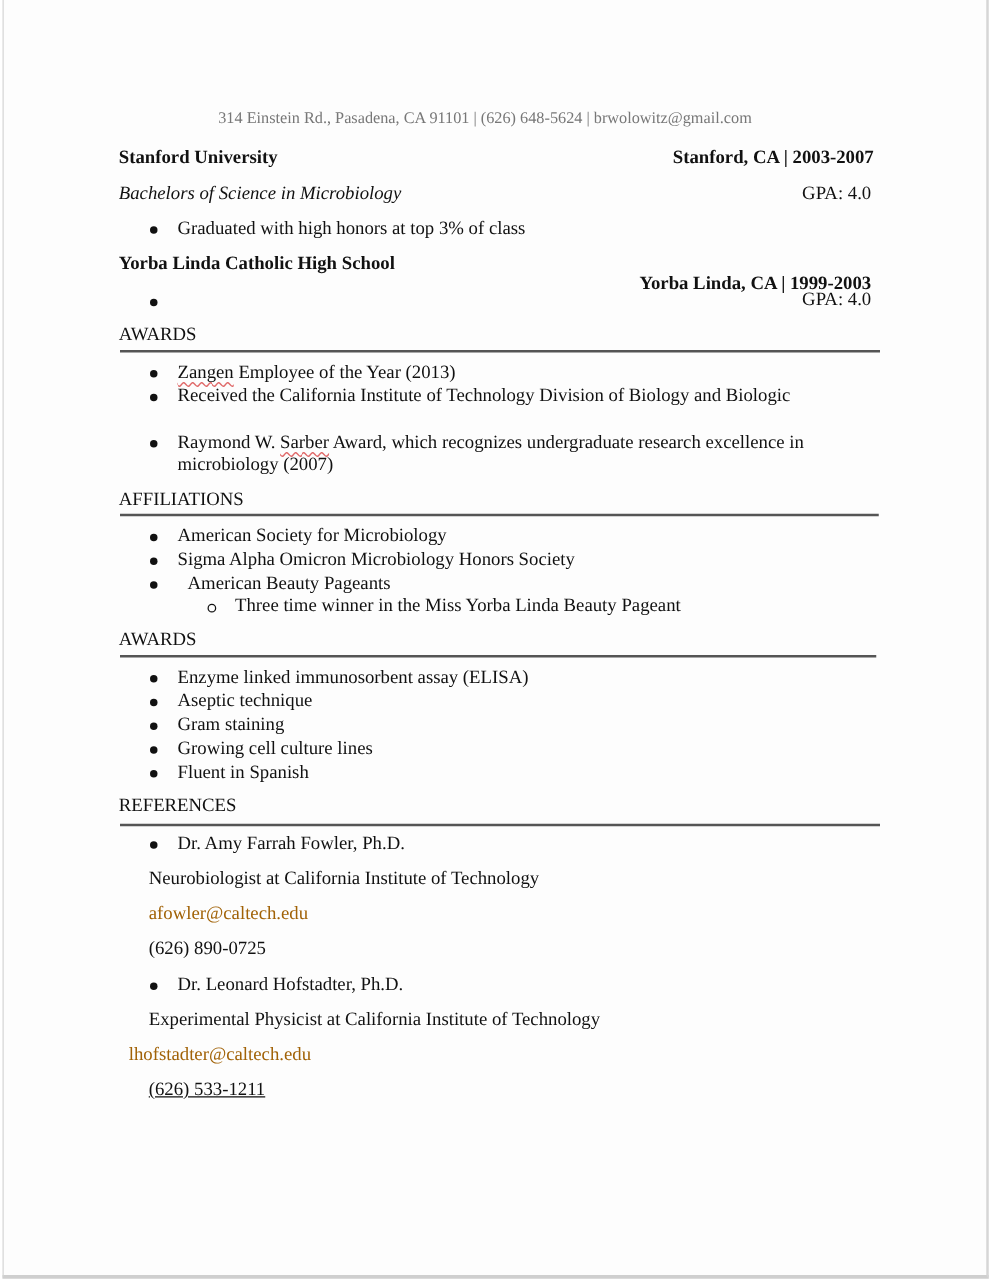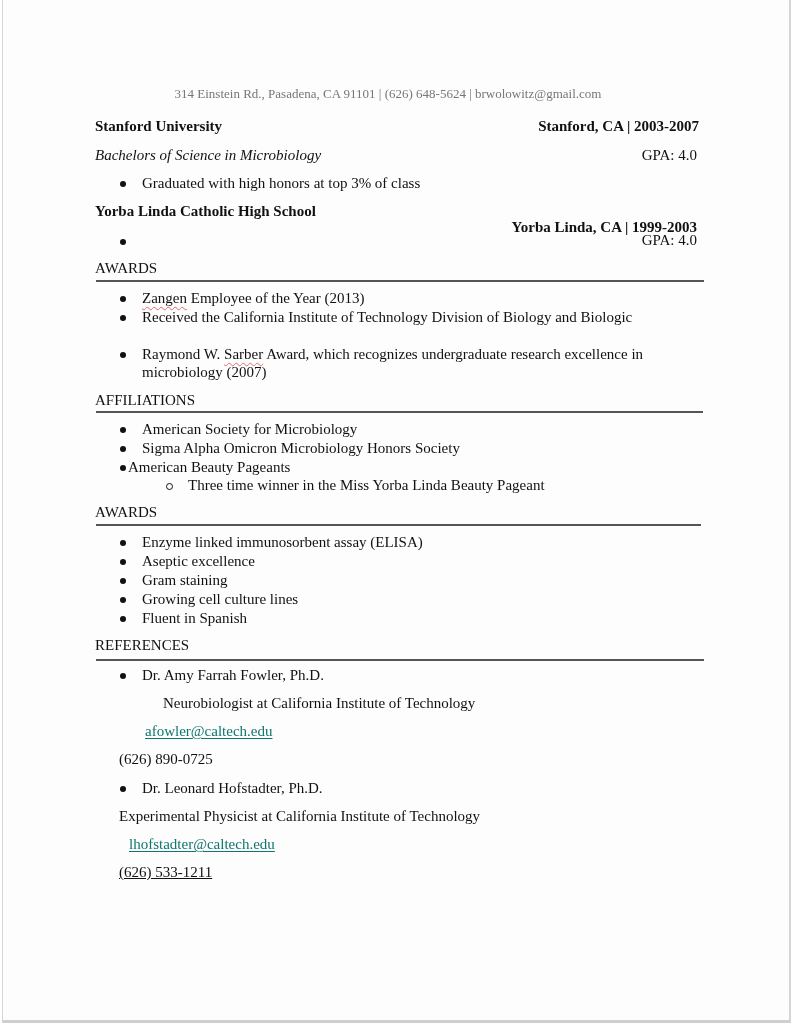--- a/index.html
+++ b/index.html
@@ -60,24 +60,22 @@
       background: transparent;
     }
     .section-title { font-size: 15px; }
     .rule {
       position: absolute;
       left: 93px;
       height: 1.5px;
       background: #555;
     }
     .link {
-      color: #0f766e;
-      text-decoration: underline;
+      color: #a16207;
       text-underline-offset: 2px;
-      margin-left: 26px;
     }
   </style>
 </head>
 <body>
 
 <div class="page">
 
   <div class="abs contact">314 Einstein Rd., Pasadena, CA 91101 | (626) 648-5624 | brwolowitz@gmail.com</div>
 
   <div class="abs row bold" style="left:92px; top:118px;">Stanford University</div>
@@ -106,44 +104,44 @@
   <div class="abs row" style="left:139px; top:364px;">microbiology (2007)</div>
 
   <div class="abs section-title" style="left:92px; top:392px;">AFFILIATIONS</div>
   <div class="rule" style="top:411px; width:607px;"></div>
 
   <span class="bullet" style="left:117px; top:427px;"></span>
   <div class="abs row" style="left:139px; top:421px;">American Society for Microbiology</div>
   <span class="bullet" style="left:117px; top:446px;"></span>
   <div class="abs row" style="left:139px; top:440px;">Sigma Alpha Omicron Microbiology Honors Society</div>
   <span class="bullet" style="left:117px; top:465px;"></span>
-  <div class="abs row" style="left:125px; top:459px;">American Beauty Pageants</div>
+  <div class="abs row" style="left:147px; top:459px;">American Beauty Pageants</div>
   <span class="circle" style="left:163px; top:483px;"></span>
   <div class="abs row" style="left:185px; top:477px;">Three time winner in the Miss Yorba Linda Beauty Pageant</div>
 
   <div class="abs section-title" style="left:92px; top:504px;">AWARDS</div>
   <div class="rule" style="top:524px; width:605px;"></div>
 
   <span class="bullet" style="left:117px; top:540px;"></span>
   <div class="abs row" style="left:139px; top:534px;">Enzyme linked immunosorbent assay (ELISA)</div>
   <span class="bullet" style="left:117px; top:559px;"></span>
-  <div class="abs row" style="left:139px; top:553px;">Aseptic excellence</div>
+  <div class="abs row" style="left:139px; top:553px;">Aseptic technique</div>
   <span class="bullet" style="left:117px; top:578px;"></span>
   <div class="abs row" style="left:139px; top:572px;">Gram staining</div>
   <span class="bullet" style="left:117px; top:597px;"></span>
   <div class="abs row" style="left:139px; top:591px;">Growing cell culture lines</div>
   <span class="bullet" style="left:117px; top:616px;"></span>
   <div class="abs row" style="left:139px; top:610px;">Fluent in Spanish</div>
 
   <div class="abs section-title" style="left:92px; top:637px;">REFERENCES</div>
   <div class="rule" style="top:659px; width:608px;"></div>
 
   <span class="bullet" style="left:117px; top:673px;"></span>
   <div class="abs row" style="left:139px; top:667px;">Dr. Amy Farrah Fowler, Ph.D.</div>
-  <div class="abs row" style="left:116px; top:695px;margin-left:44px;">Neurobiologist at California Institute of Technology</div>
+  <div class="abs row" style="left:116px; top:695px;">Neurobiologist at California Institute of Technology</div>
   <div class="abs row link" style="left:116px; top:723px;">afowler@caltech.edu</div>
   <div class="abs row" style="left:116px; top:751px;">(626) 890-0725</div>
 
   <span class="bullet" style="left:117px; top:786px;"></span>
   <div class="abs row" style="left:139px; top:780px;">Dr. Leonard Hofstadter, Ph.D.</div>
   <div class="abs row" style="left:116px; top:808px;">Experimental Physicist at California Institute of Technology</div>
   <div class="abs row link" style="left:100px; top:836px;">lhofstadter@caltech.edu</div>
   <div class="abs row" style="left:116px; top:864px;text-decoration:underline;">(626) 533-1211</div>
 
 </div>

